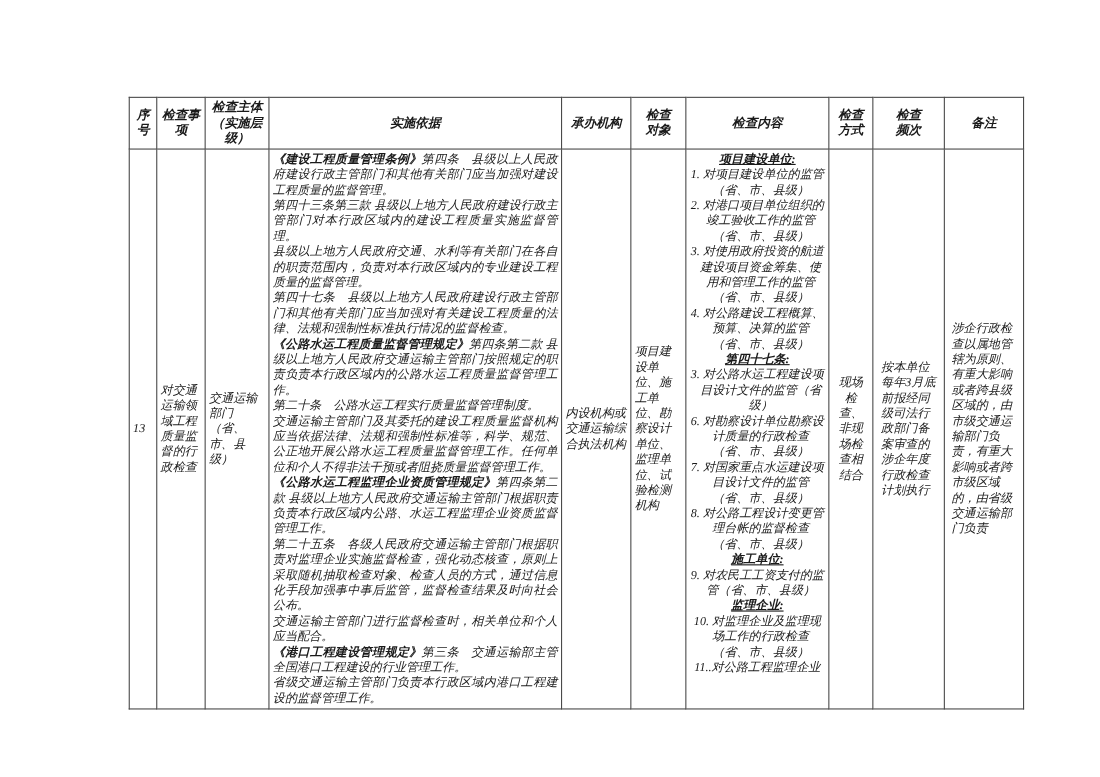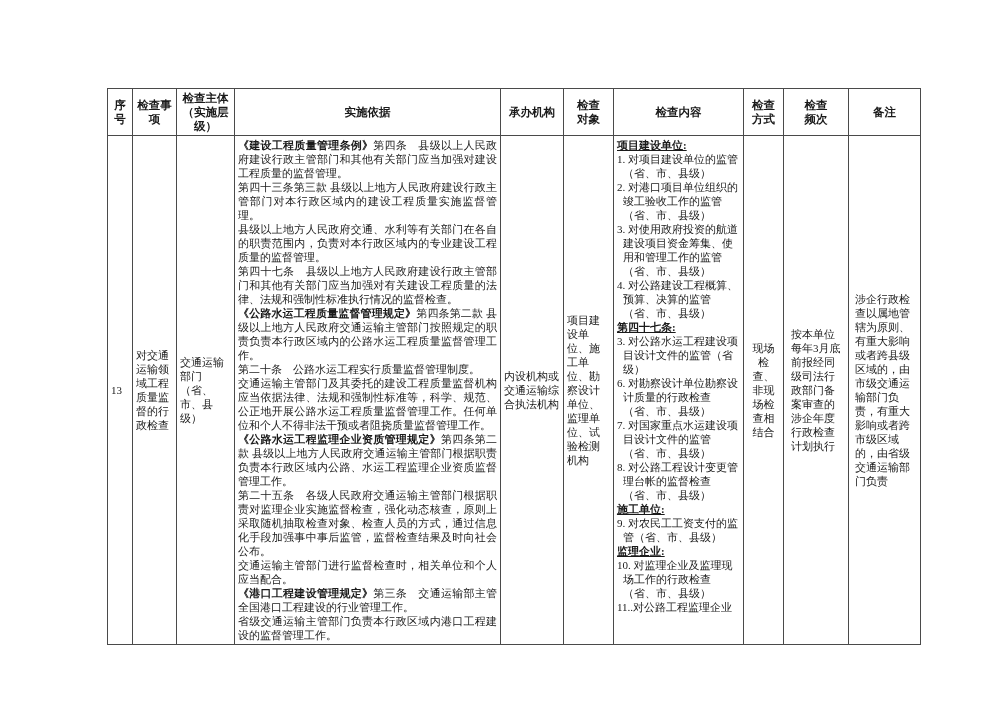--- a/index.html
+++ b/index.html
@@ -3,21 +3,21 @@
 <meta charset="utf-8">
 <style>
   html,body { margin:0; padding:0; }
   body {
     width:1000px; height:706px;
     background:#ffffff;
     font-family:"Liberation Serif", serif;
     color:#1a1a1a;
     position:relative;
   }
-  .sheet { position:absolute; left:107px; top:88px; }
+  .sheet { position:absolute; left:117px; top:88px;font-style:italic; }
   table.insp {
     border-collapse:collapse;
     table-layout:fixed;
     width:813px;
   }
   .insp th, .insp td {
     border:1px solid #4a4a4a;
     box-sizing:border-box;
     overflow:hidden;
   }
@@ -34,21 +34,21 @@
     font-size:11px;
     line-height:14px;
     padding:2px 3px;
     vertical-align:middle;
     height:466px;
     text-align:left;
   }
   .hw { display:inline-block; }
   .hw2 { width:24px; }
   td.ctr { text-align:left; }
-  td.top { vertical-align:top; }
+  td.top { vertical-align:top;text-align:center; }
   td.basis { text-align:justify; }
   td.method { padding:2px 7px;text-align:center; }
   td.freq { padding:2px 7px; }
   td.remark { padding:2px 6px; }
   .para { margin:0; }
   .para b { font-weight:bold; }
   .ci-head { font-weight:bold; text-decoration:underline; }
   .ci-item { padding-left:6px; text-indent:-6px; }
 </style>
 </head>

